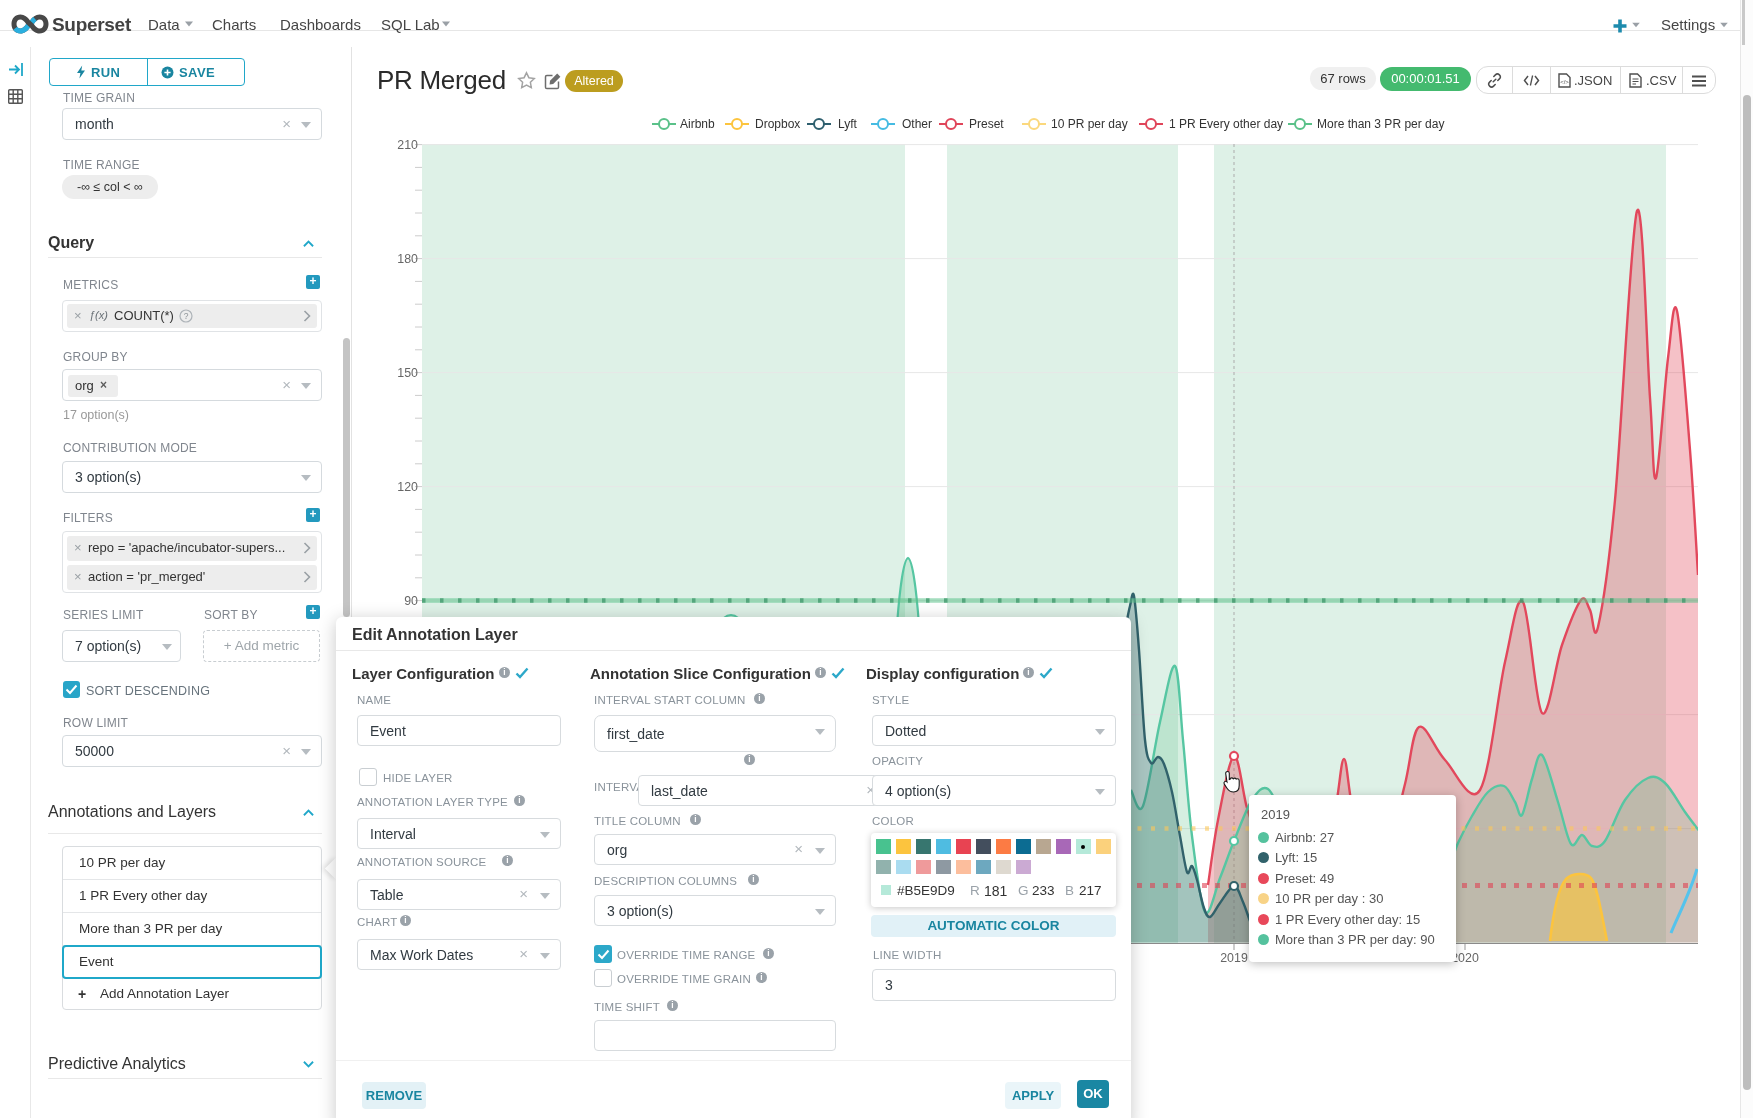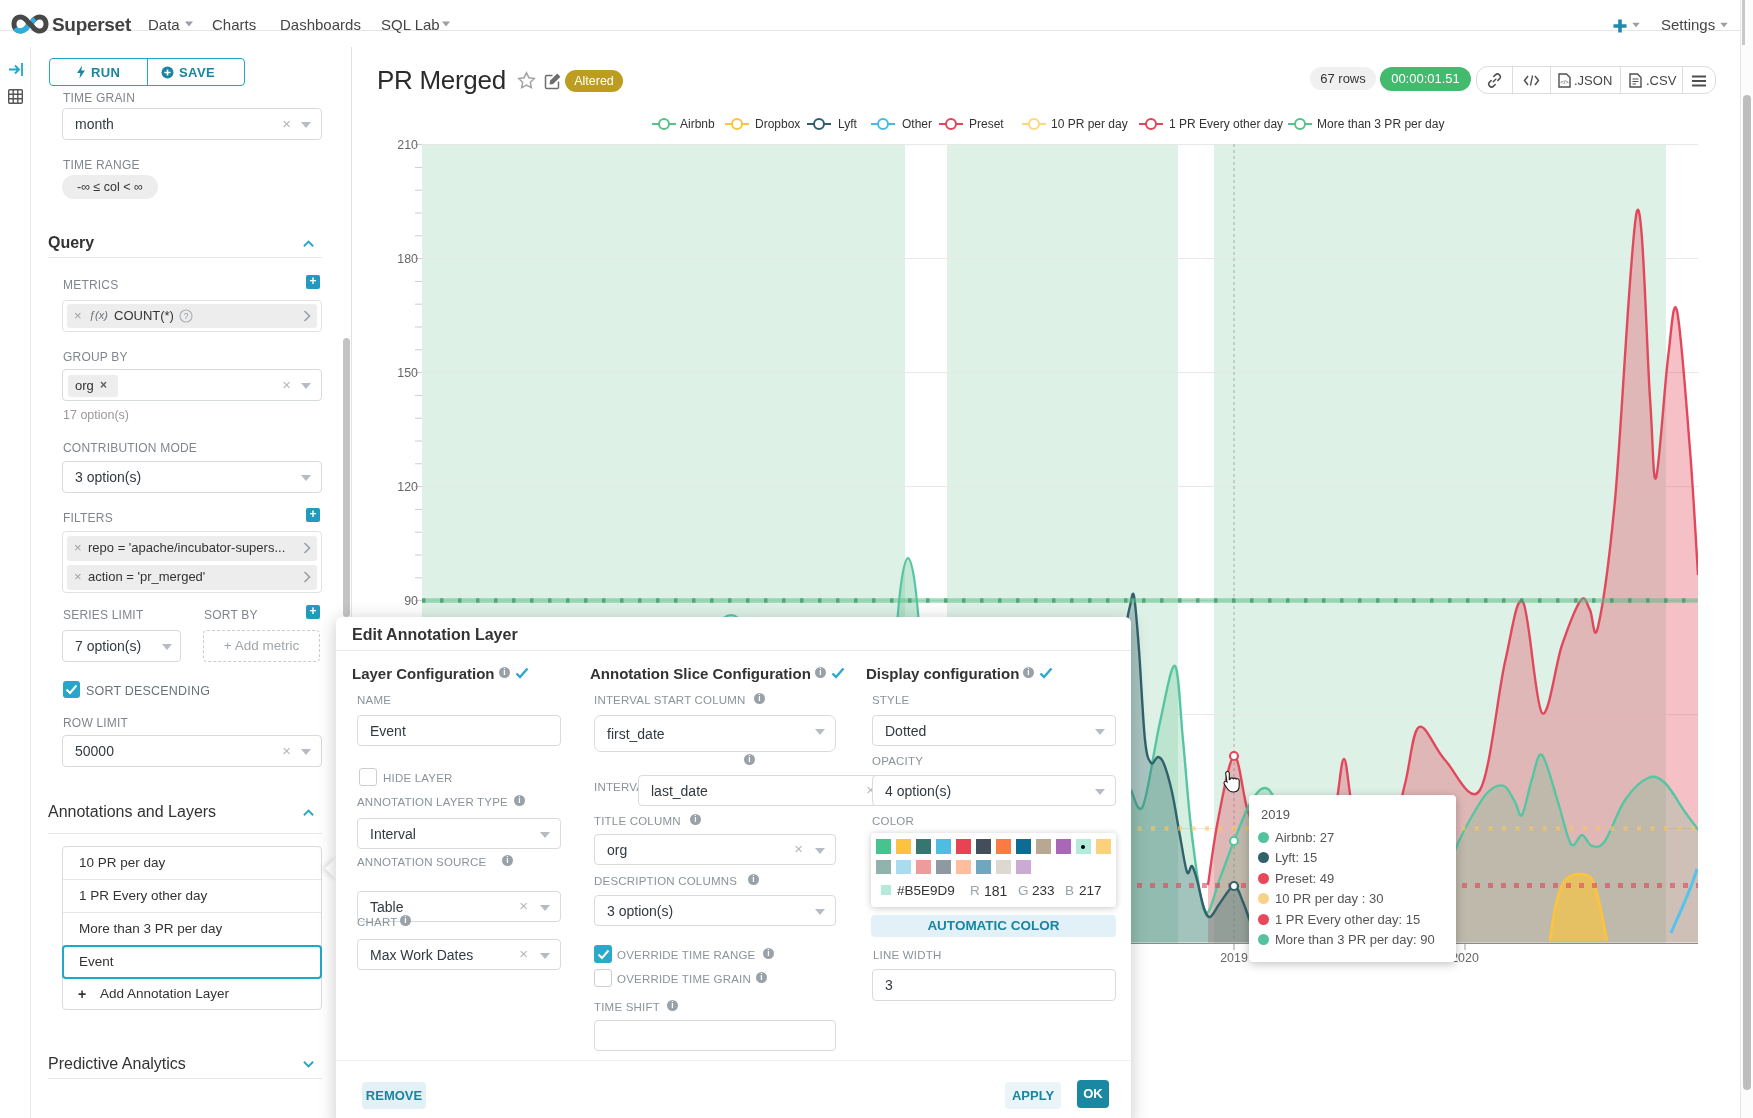--- a/index.html
+++ b/index.html
@@ -353,21 +353,21 @@
   <div class="abs" style="left:23px;top:151px;width:18px;height:18px;border:1.5px solid #c9ced2;border-radius:3px;background:#fff;"></div>
   <div class="mlbl" style="left:47px;top:155px;">HIDE LAYER</div>
   <div class="mlbl" style="left:21px;top:179px;">ANNOTATION LAYER TYPE</div>
   <span class="info" style="left:178px;top:178px;">i</span>
   <div class="mf" style="left:21px;top:201px;width:204px;height:31px;">
       <span class="mtx">Interval</span>
       <div class="caret" style="right:10px;top:13px;"></div>
     </div>
   <div class="mlbl" style="left:21px;top:239px;">ANNOTATION SOURCE</div>
   <span class="info" style="left:166px;top:238px;">i</span>
-  <div class="mf" style="left:21px;top:274px;width:204px;height:31px;padding-left:29px;">
+  <div class="mf" style="left:21px;top:262px;width:204px;height:31px;padding-left:29px;">
       <span class="mtx">Table</span>
       <span class="clearx" style="right:32px;top:5px;">×</span>
       <div class="caret" style="right:10px;top:13px;"></div>
     </div>
   <div class="mlbl" style="left:21px;top:299px;">CHART</div>
   <span class="info" style="left:64px;top:298px;">i</span>
   <div class="mf" style="left:21px;top:322px;width:204px;height:31px;">
       <span class="mtx">Max Work Dates</span>
       <span class="clearx" style="right:32px;top:5px;">×</span>
       <div class="caret" style="right:10px;top:13px;"></div>

